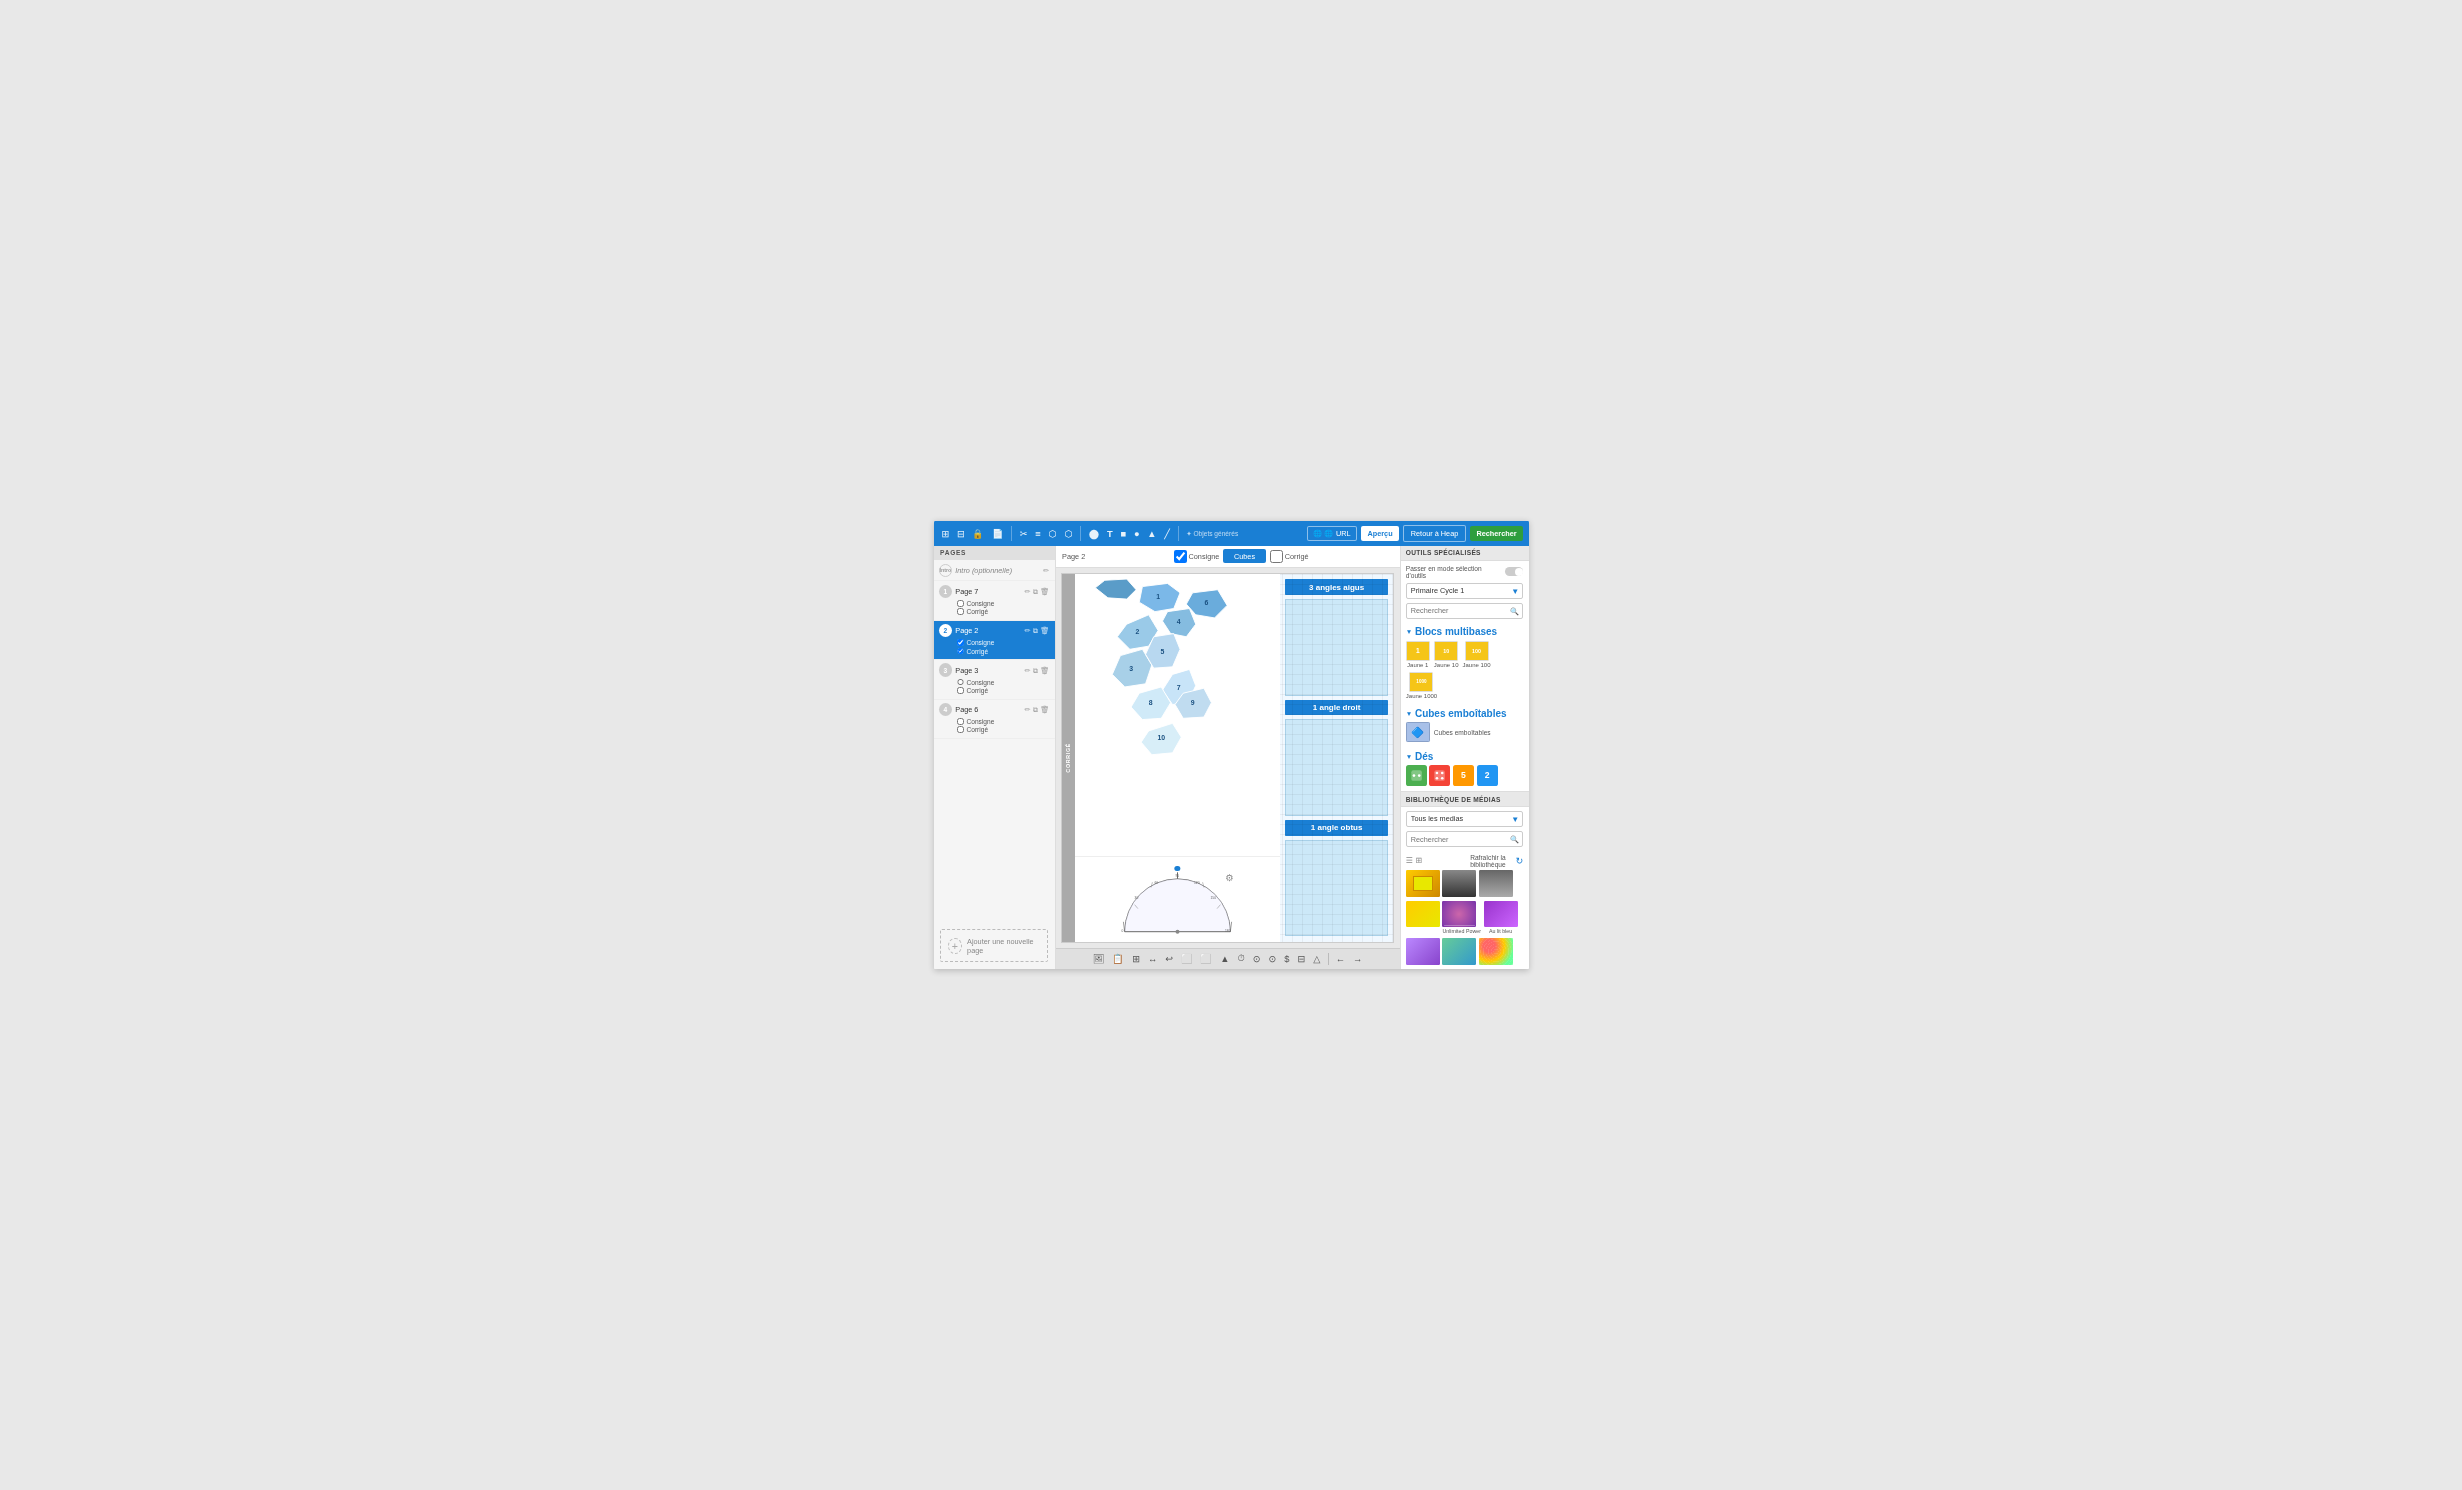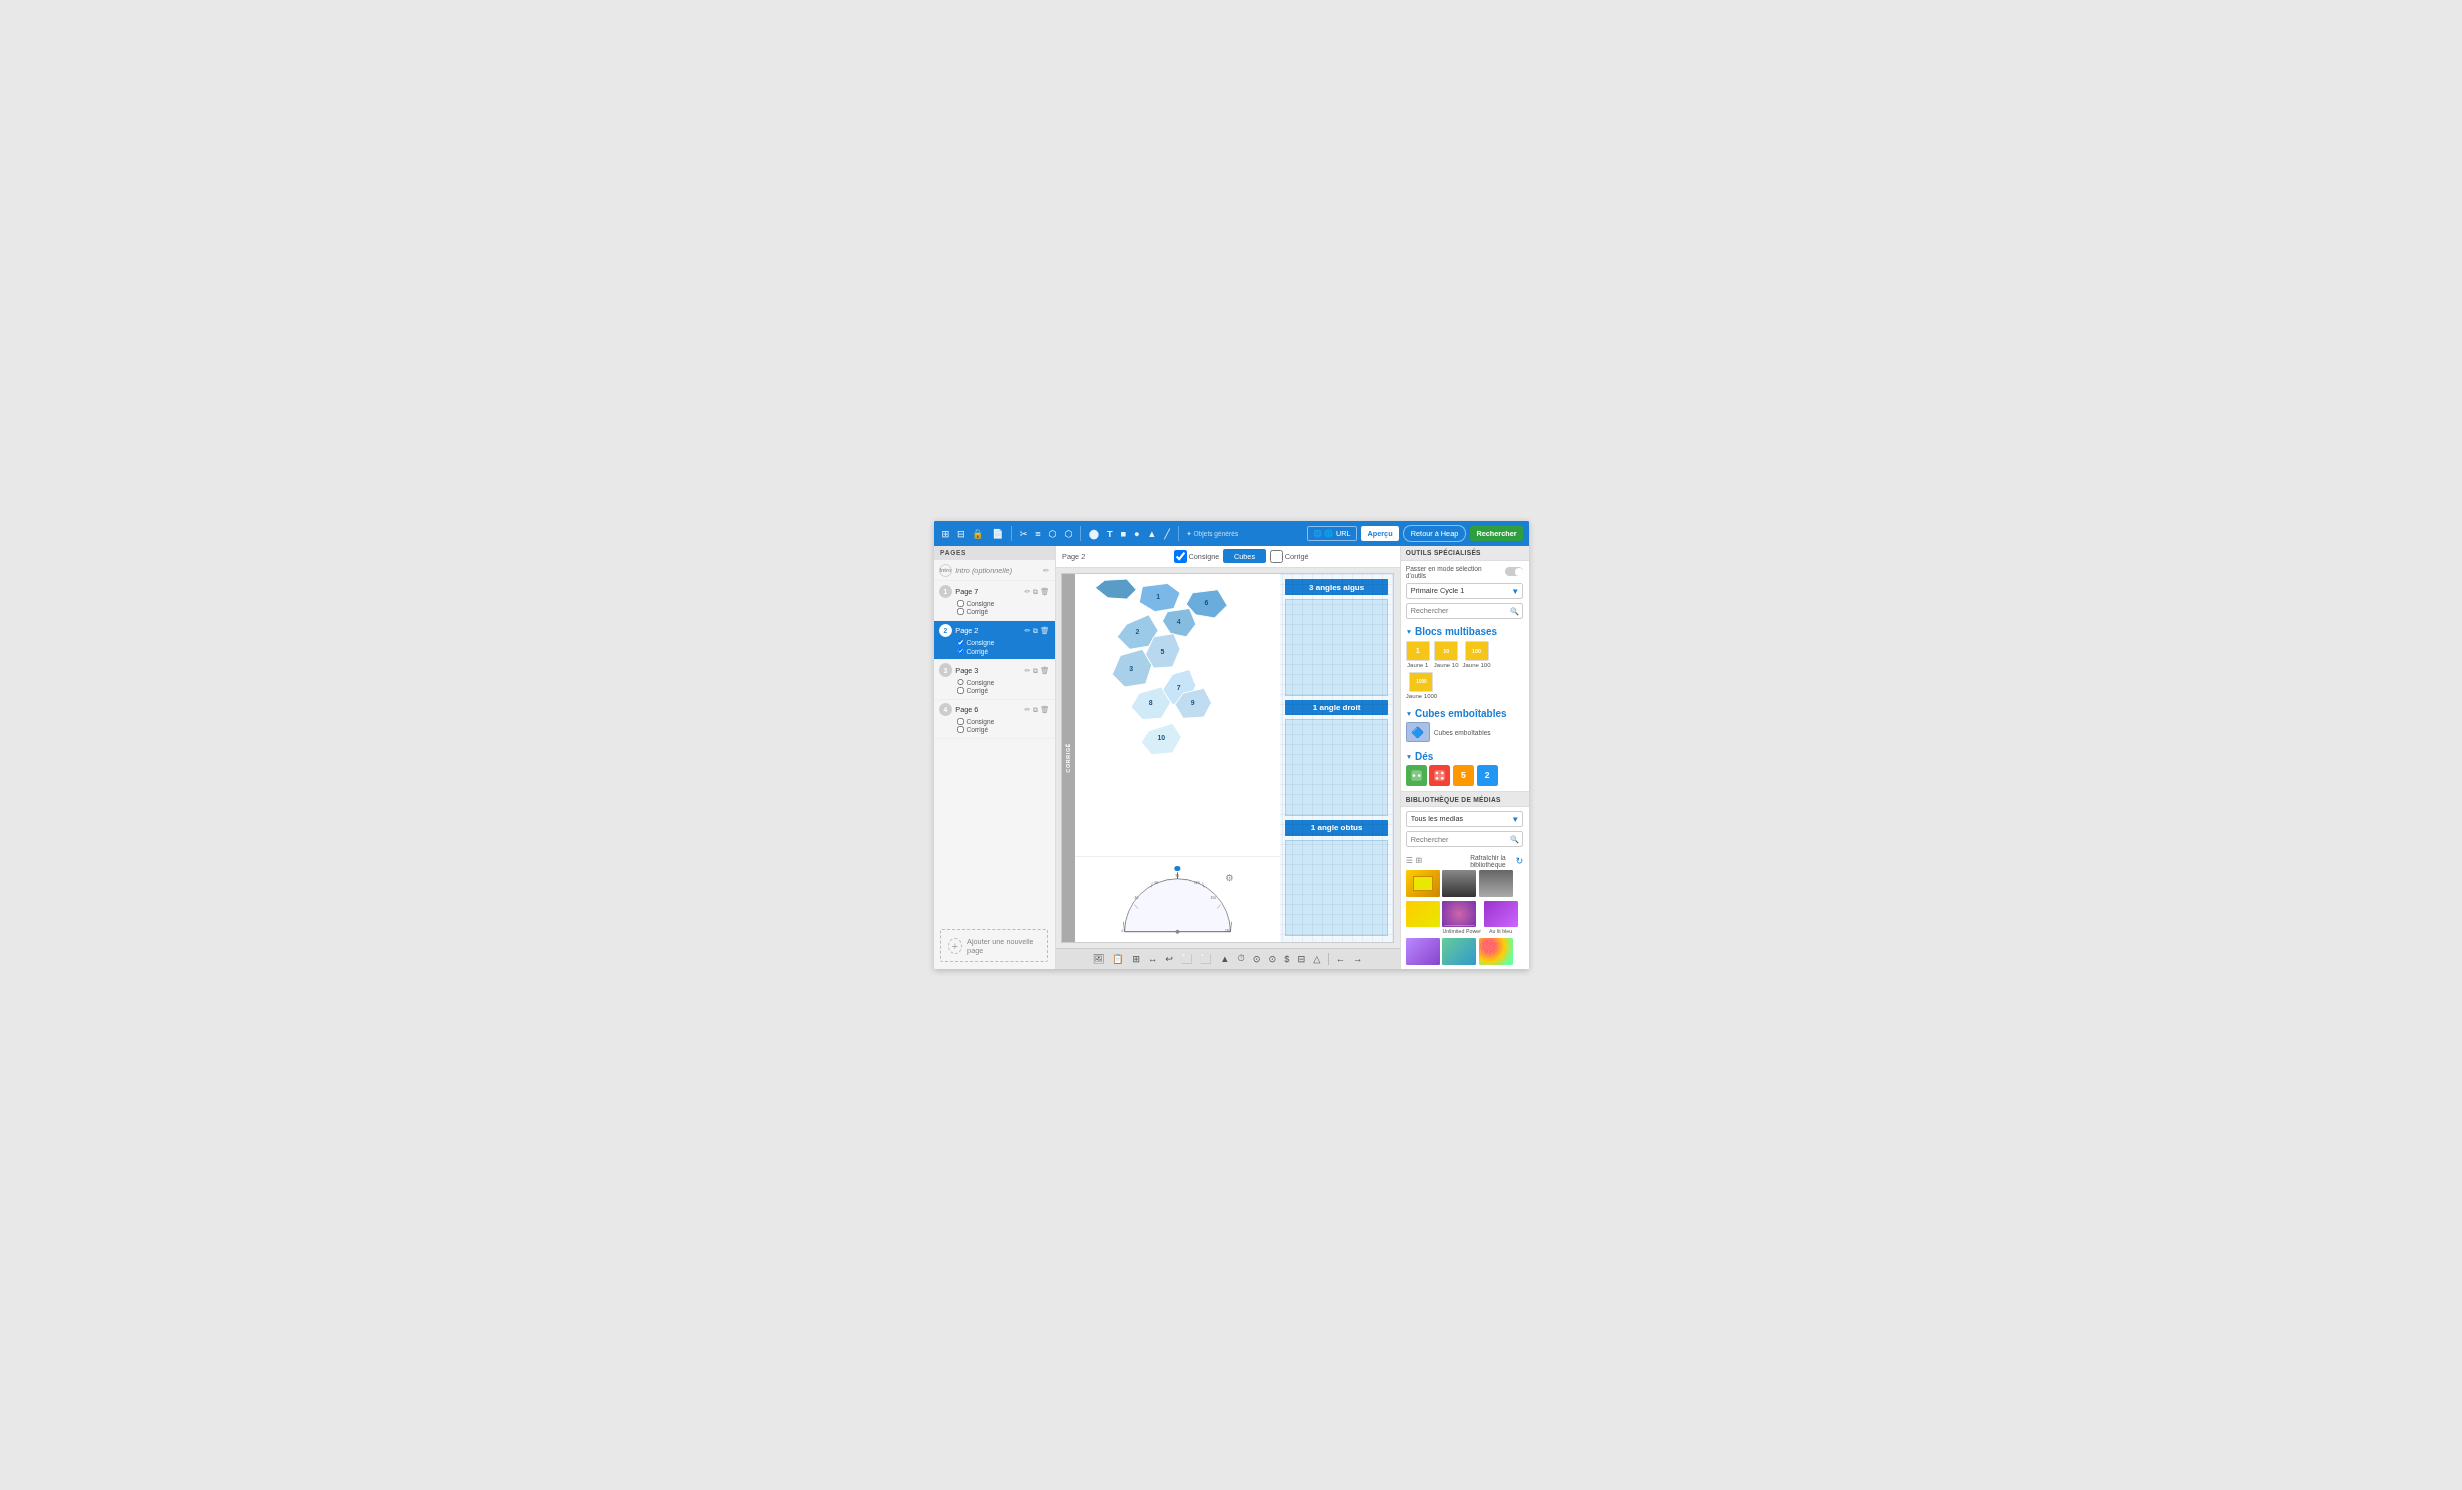--- a/index.html
+++ b/index.html
@@ -70,21 +70,21 @@
       border-radius: 2px;
       cursor: pointer;
       font-size: 7.3px;
       font-weight: bold;
     }
     .btn-retour {
       background: #1a7fd4;
       border: 0.7px solid rgba(255,255,255,0.5);
       color: white;
       padding: 2.6px 6.6px;
-      border-radius: 8px;
+      border-radius: 2px;
       cursor: pointer;
       font-size: 7.3px;
     }
     .btn-sauvegarder {
       background: #2e9e3e;
       border: none;
       color: white;
       padding: 2.6px 6.6px;
       border-radius: 2px;
       cursor: pointer;

